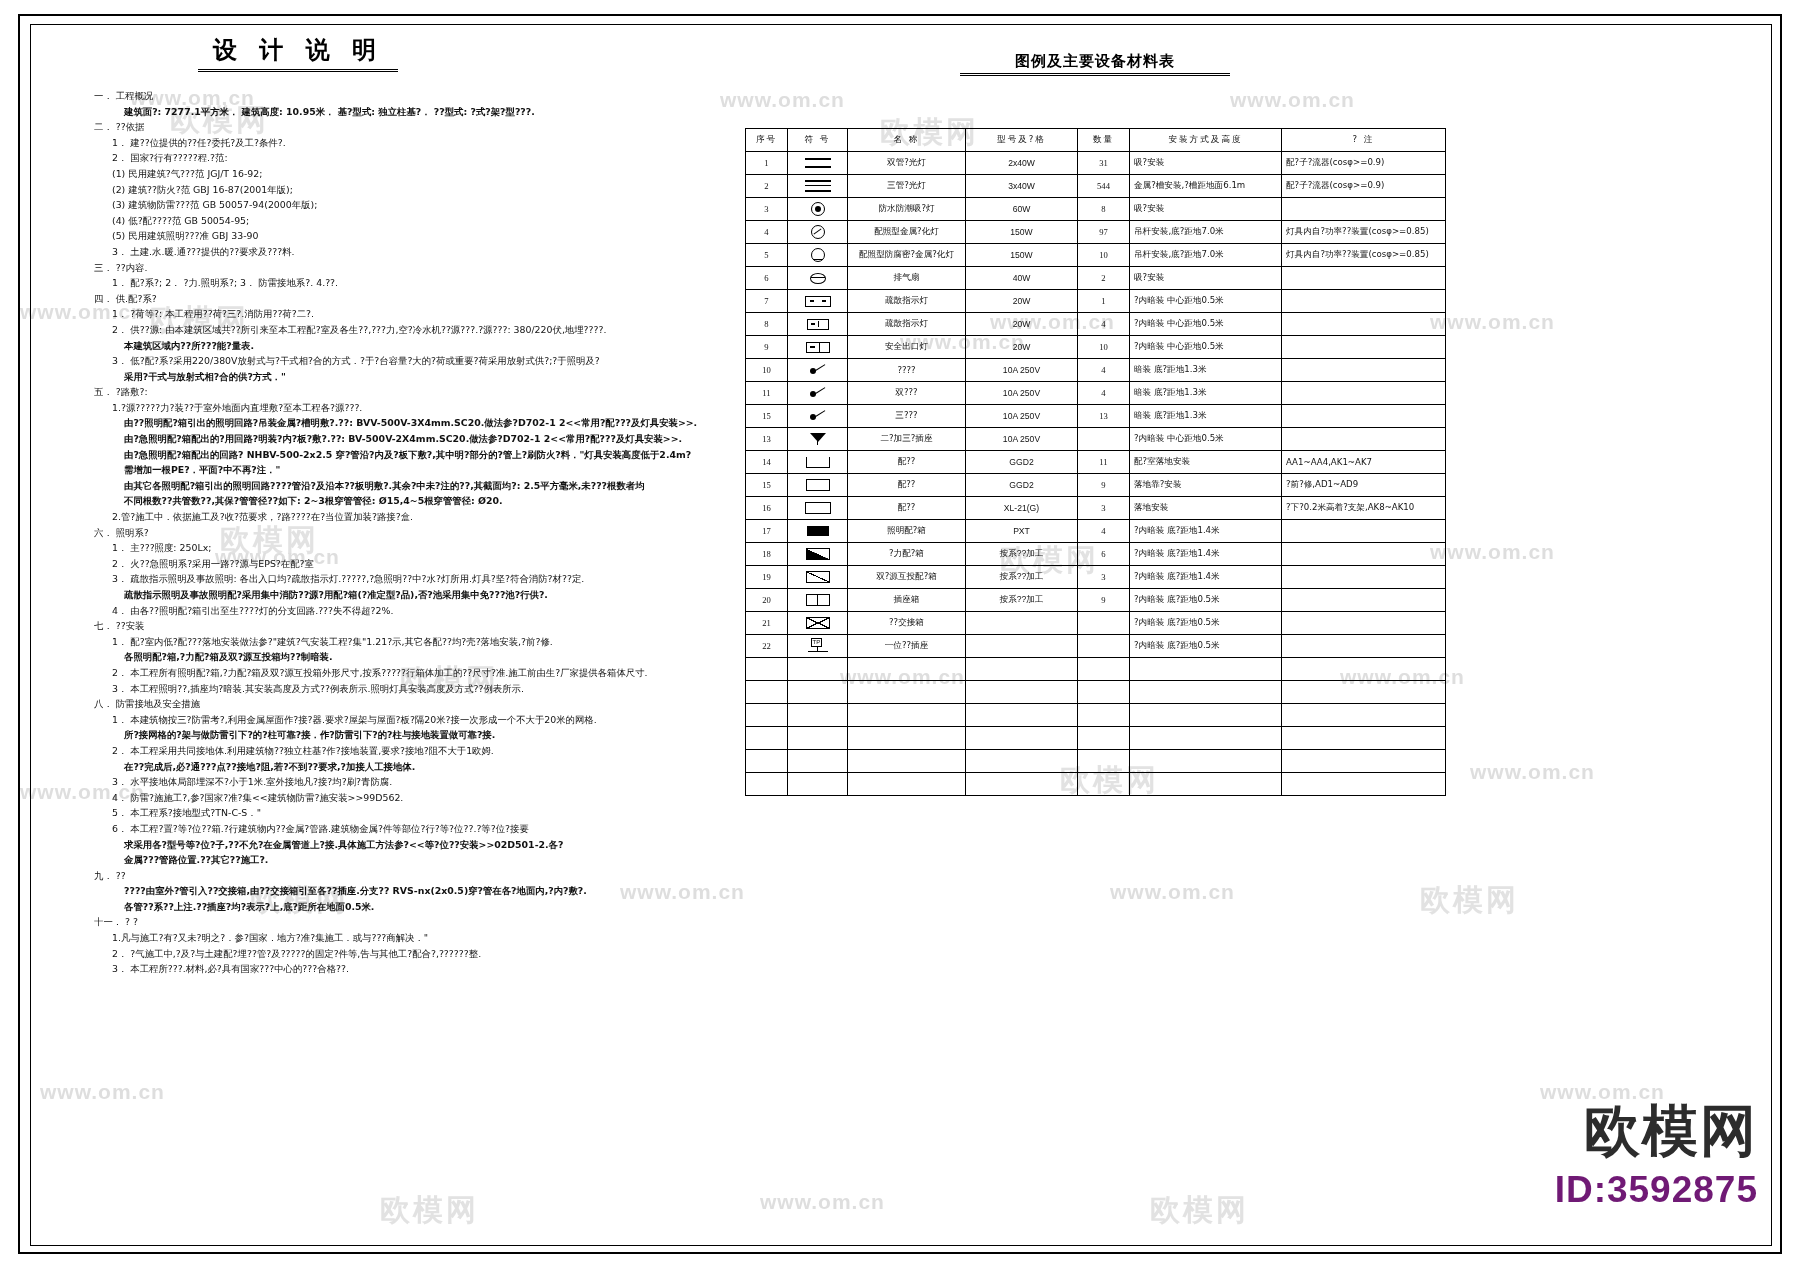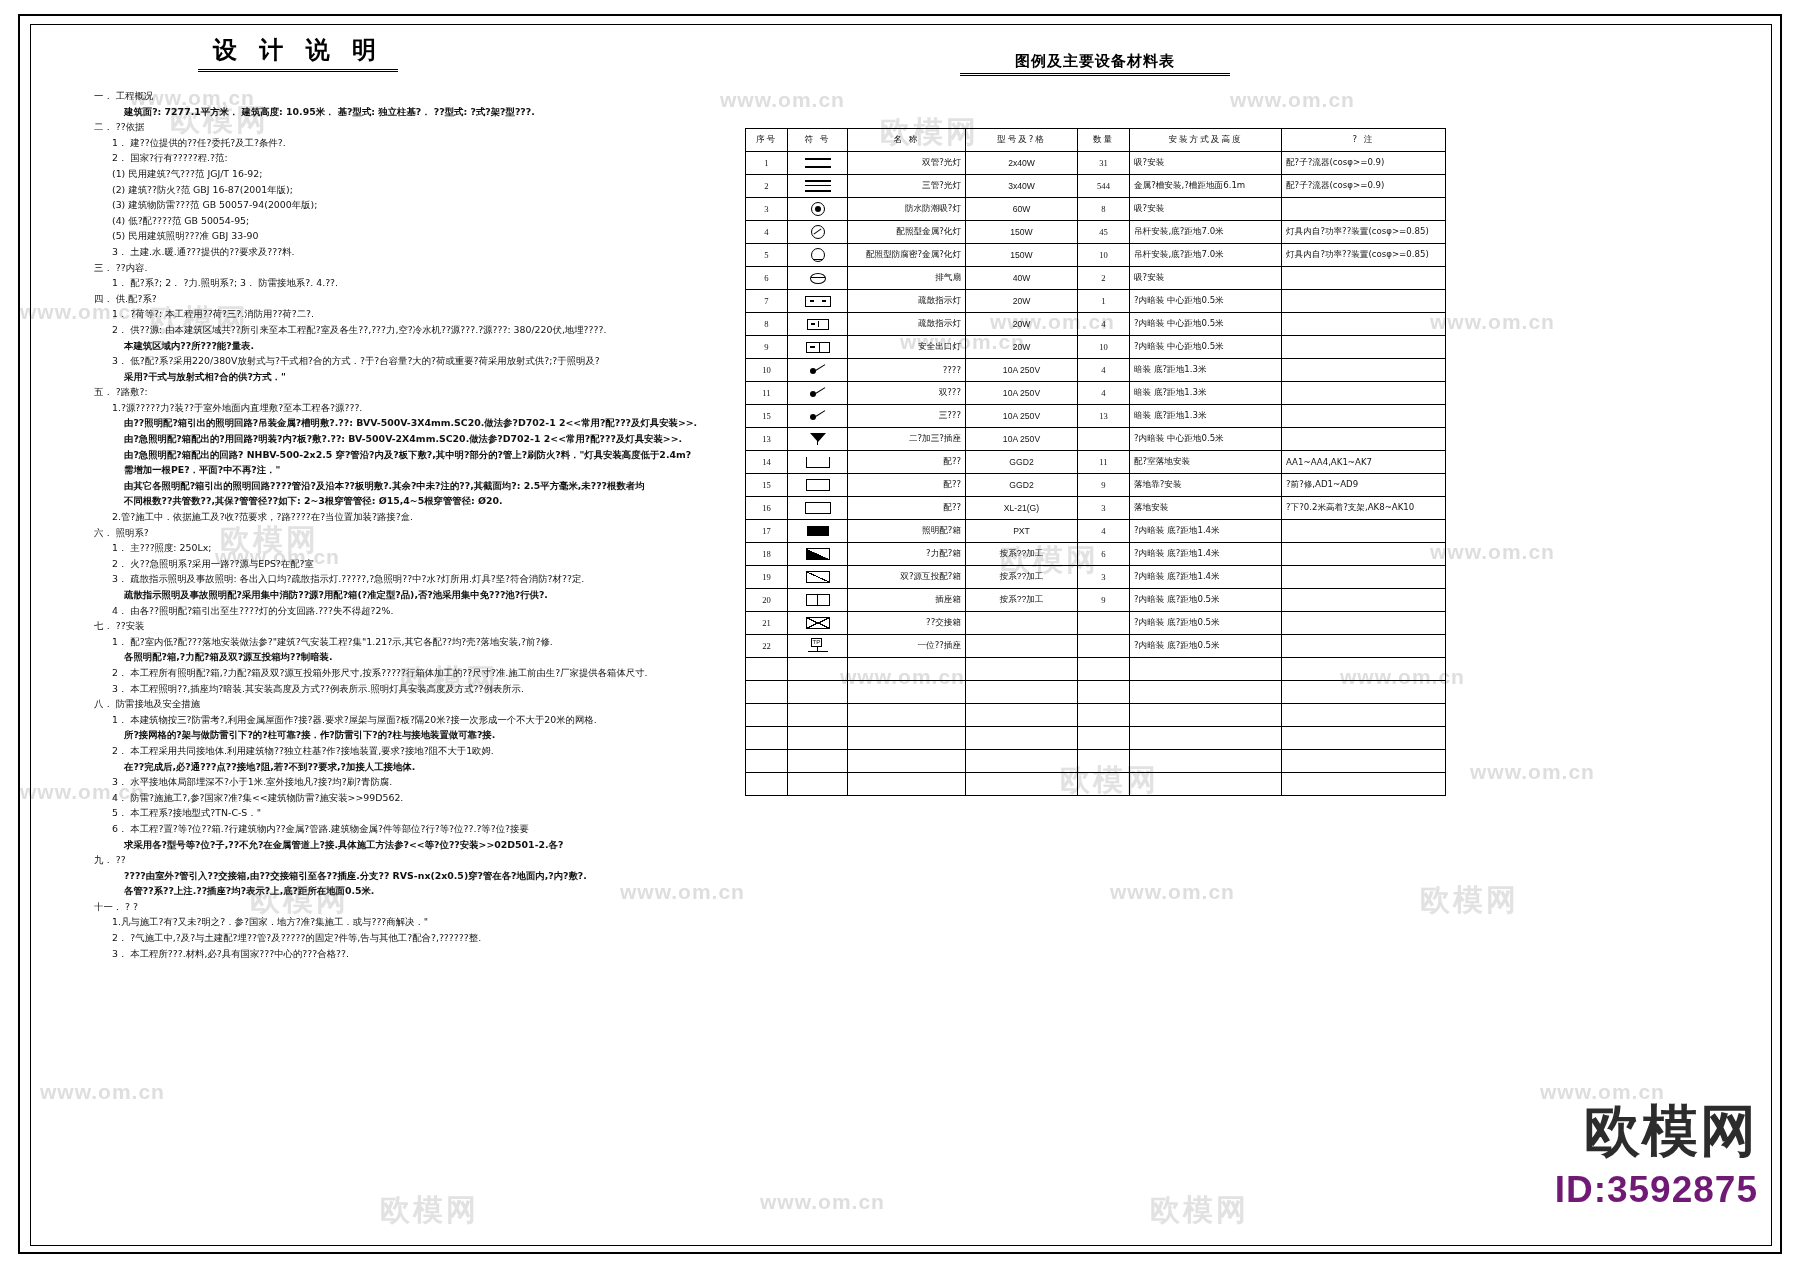--- a/index.html
+++ b/index.html
@@ -120,21 +120,21 @@
     overflow: hidden;
     white-space: nowrap;
   }
   table.mat th {
     font-weight: normal;
     text-align: center;
     letter-spacing: 2px;
   }
   td.c-no   { text-align: center; font-family: "Liberation Serif", serif; font-size: 11px;}
   td.c-sym  { text-align: center; }
-  td.c-name { text-align: right; padding-left: 8px; }
+  td.c-name { text-align: center; padding-left: 8px; }
   td.c-model{ text-align: center; font-family: Liberation Sans, sans-serif; font-size: 11px;}
   td.c-qty  { text-align: center; font-family: "Liberation Serif", serif; font-size: 11px;}
   td.c-inst { text-align: left; padding-left: 8px; }
   td.c-note { text-align: left; padding-left: 8px; }
 
   
   .sym { display:inline-block; vertical-align: middle; }
   .sym-2tube { width: 26px; height: 6px; border-top: 2px solid #000; border-bottom: 2px solid #000; }
   .sym-3tube { width: 26px; height: 8px; border-top: 2px solid #000; border-bottom: 2px solid #000; position: relative; }
   .sym-3tube:after { content:""; position:absolute; left:0; top:3px; width:100%; height:0; border-top:1.5px solid #000; }
@@ -286,20 +286,21 @@
         <div class="lv0">八． 防雷接地及安全措施</div>
         <div class="lv1">1． 本建筑物按三?防雷考?,利用金属屋面作?接?器.要求?屋架与屋面?板?隔20米?接一次形成一个不大于20米的网格.</div>
         <div class="lv2">所?接网格的?架与做防雷引下?的?柱可靠?接．作?防雷引下?的?柱与接地装置做可靠?接.</div>
         <div class="lv1">2． 本工程采用共同接地体.利用建筑物??独立柱基?作?接地装置,要求?接地?阻不大于1欧姆.</div>
         <div class="lv2">在??完成后,必?通???点??接地?阻,若?不到??要求,?加接人工接地体.</div>
         <div class="lv1">3． 水平接地体局部埋深不?小于1米.室外接地凡?接?均?刷?青防腐.</div>
         <div class="lv1">4． 防雷?施施工?,参?国家?准?集&lt;&lt;建筑物防雷?施安装&gt;&gt;99D562.</div>
         <div class="lv1">5． 本工程系?接地型式?TN-C-S．"</div>
         <div class="lv1">6． 本工程?置?等?位??箱.?行建筑物内??金属?管路.建筑物金属?件等部位?行?等?位??.?等?位?接要</div>
         <div class="lv2">求采用各?型号等?位?子,??不允?在金属管道上?接.具体施工方法参?&lt;&lt;等?位??安装&gt;&gt;02D501-2.各?</div>
+        <div class="lv2">金属???管路位置.??其它??施工?.</div>
         <div class="lv0">九． ??</div>
         <div class="lv2">????由室外?管引入??交接箱,由??交接箱引至各??插座.分支?? RVS-nx(2x0.5)穿?管在各?地面内,?内?敷?.</div>
         <div class="lv2">各管??系??上注.??插座?均?表示?上,底?距所在地面0.5米.</div>
         <div class="lv0">十一． ?  ?</div>
         <div class="lv1">1.凡与施工?有?又未?明之?．参?国家．地方?准?集施工．或与???商解决．"</div>
         <div class="lv1">2． ?气施工中,?及?与土建配?埋??管?及?????的固定?件等,告与其他工?配合?,??????整.</div>
         <div class="lv1">3． 本工程所???.材料,必?具有国家???中心的???合格??.</div>
       </div>
   </div>
 
@@ -354,21 +355,21 @@
           <td class="c-model">60W</td>
           <td class="c-qty">8</td>
           <td class="c-inst">吸?安装</td>
           <td class="c-note"></td>
         </tr>
         <tr>
           <td class="c-no">4</td>
           <td class="c-sym"><span class="sym sym-circx"></span></td>
           <td class="c-name">配照型金属?化灯</td>
           <td class="c-model">150W</td>
-          <td class="c-qty">45</td>
+          <td class="c-qty">97</td>
           <td class="c-inst">吊杆安装,底?距地7.0米</td>
           <td class="c-note">灯具内自?功率??装置(cosφ&gt;=0.85)</td>
         </tr>
         <tr>
           <td class="c-no">5</td>
           <td class="c-sym"><span class="sym sym-circu"></span></td>
           <td class="c-name">配照型防腐密?金属?化灯</td>
           <td class="c-model">150W</td>
           <td class="c-qty">10</td>
           <td class="c-inst">吊杆安装,底?距地7.0米</td>

